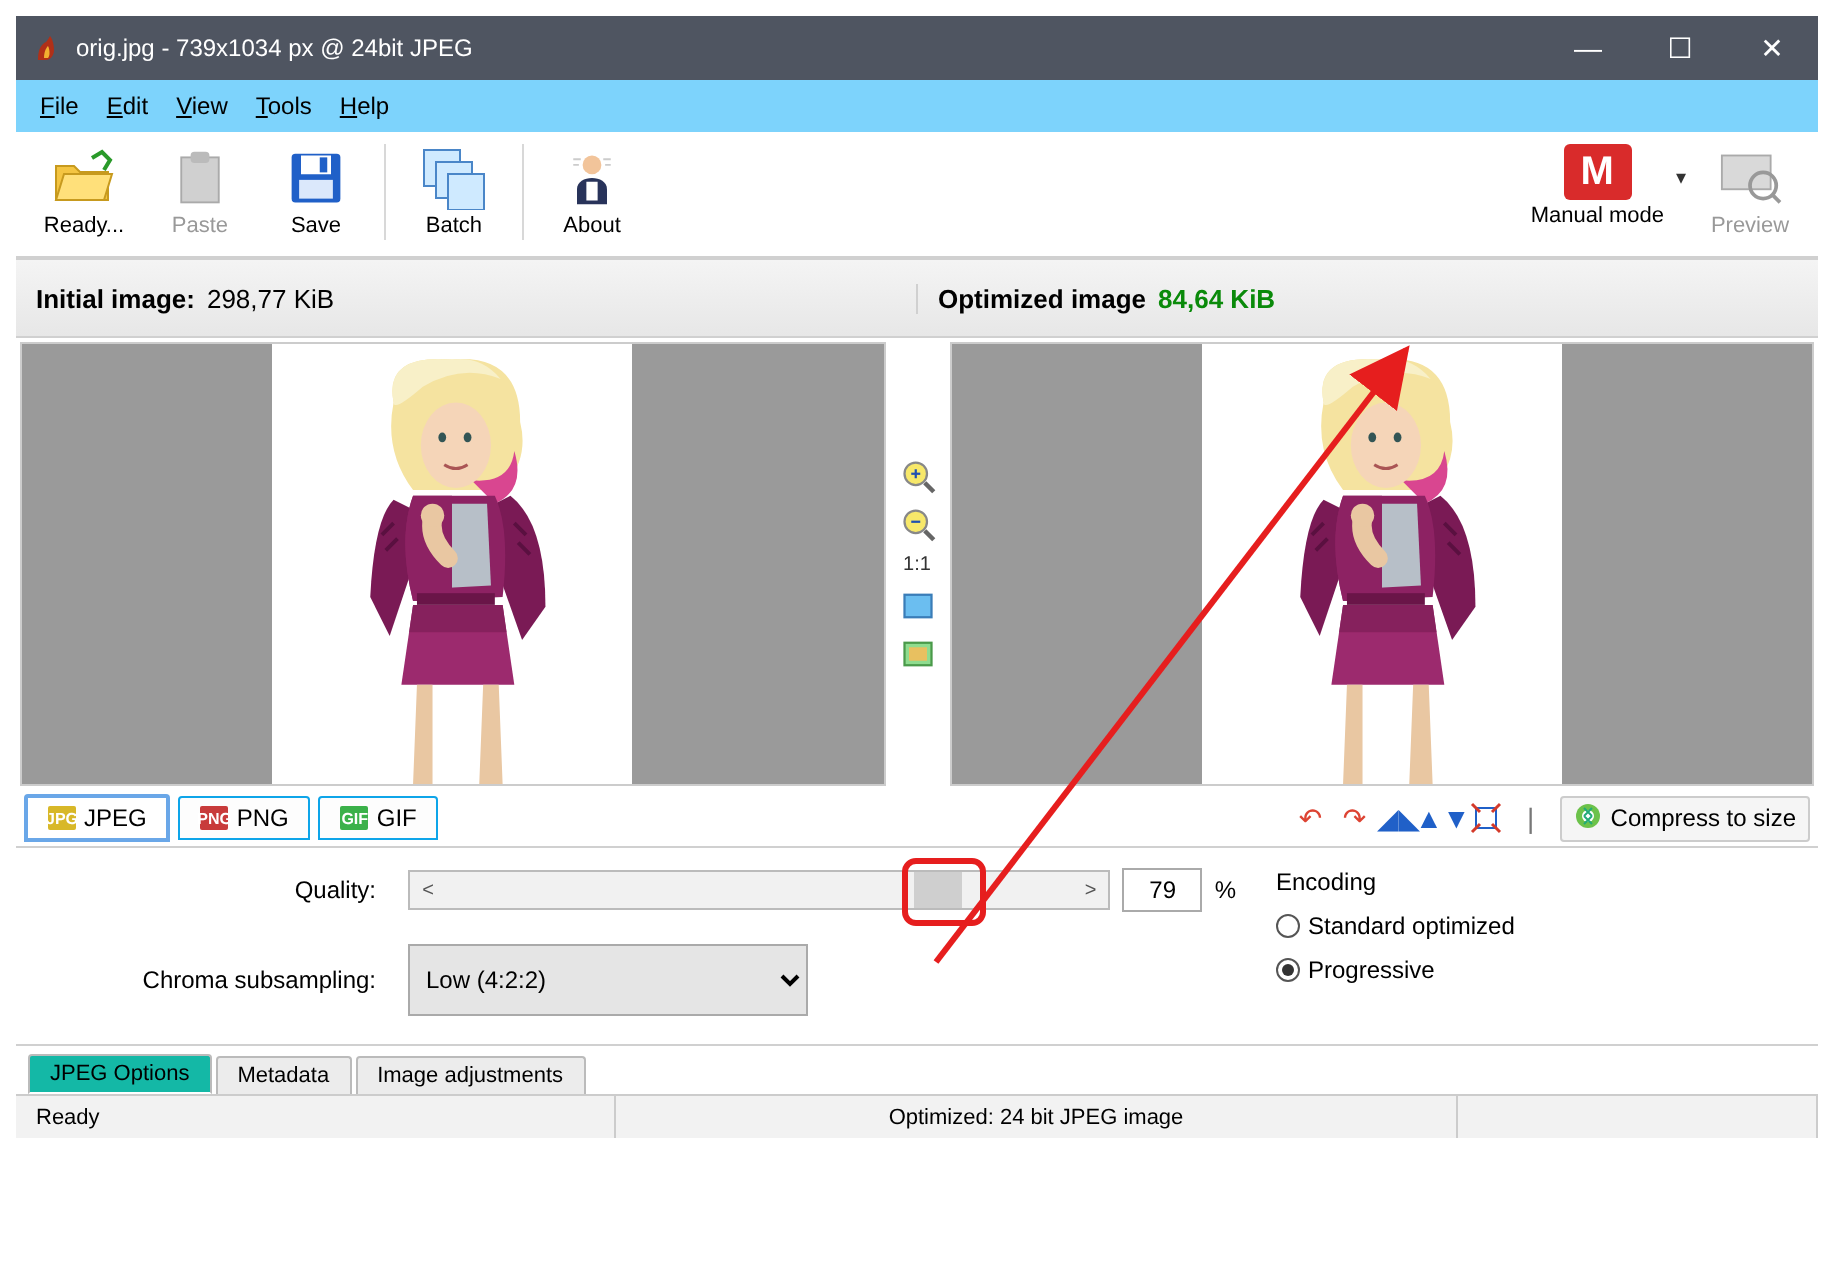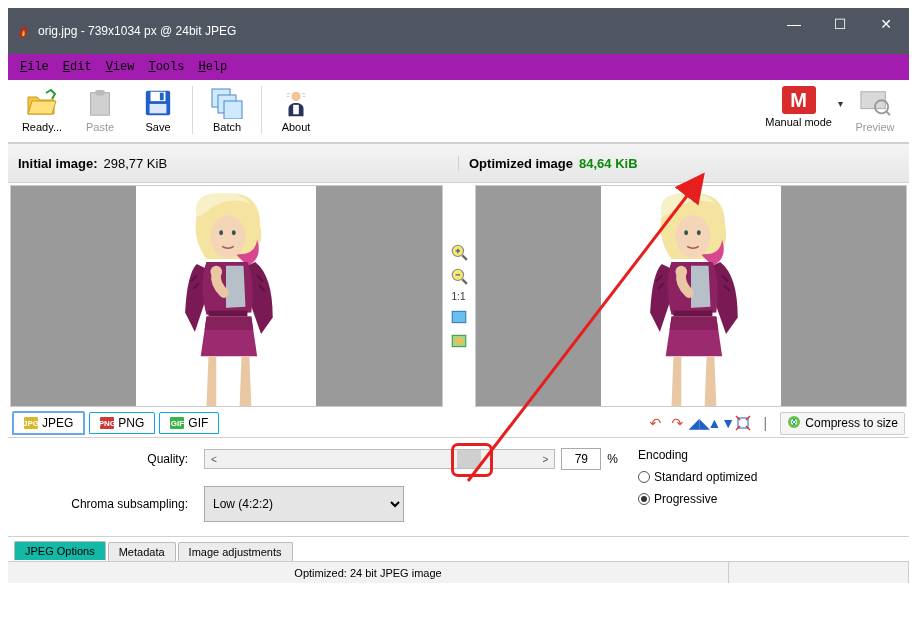--- a/index.html
+++ b/index.html
@@ -14,21 +14,21 @@
   }
   .window {
     border: 8px solid #fff;
     width: 917px;
     height: 637px;
     background: #fff;
     position: relative;
   }
   .titlebar {
     background: #4f5561;
-    height: 46px;
+    height: 32px;
     display: flex;
     align-items: center;
     color: #fff;
     font-size: 12px;
     padding-left: 8px;
   }
   .titlebar .appicon {
     width: 16px; height: 16px;
     display: inline-flex; align-items:center; justify-content:center;
     margin-right: 6px;
@@ -39,22 +39,21 @@
     width: 46px; height: 32px;
     display: flex; align-items: center; justify-content: center;
     color: #fff; font-size: 14px;
   }
   .menubar {
     display: flex;
     gap: 2px;
     padding: 4px 6px;
     font-size: 12px;
     border-bottom: 0;
-    background: #a21caf;
-    font-family: Liberation Mono, monospace;
+    background: #7dd3fc;
   }
   .menubar span {
     padding: 2px 6px;
     cursor: default;
   }
   .menubar span u { text-decoration: underline; }
   .toolbar {
     display: flex;
     align-items: flex-start;
     gap: 2px;
@@ -500,20 +499,21 @@
     </div>
   </div>
 
   <div class="bottom-tabs">
     <div class="btab active">JPEG Options</div>
     <div class="btab">Metadata</div>
     <div class="btab">Image adjustments</div>
   </div>
 
   <div class="statusbar">
+    <div class="status-cell left">Ready</div>
     <div class="status-cell mid">Optimized: 24 bit JPEG image</div>
     <div class="status-cell right"></div>
   </div>
 
   <svg class="arrow-svg" style="left:430px; top:155px;" width="290" height="330">
     <defs>
         <marker id="ah" markerWidth="12" markerHeight="12" refX="9" refY="5" orient="auto">
           <path d="M0 0 L10 5 L0 10 Z" fill="#e61e1e"></path>
         </marker>
       </defs>

